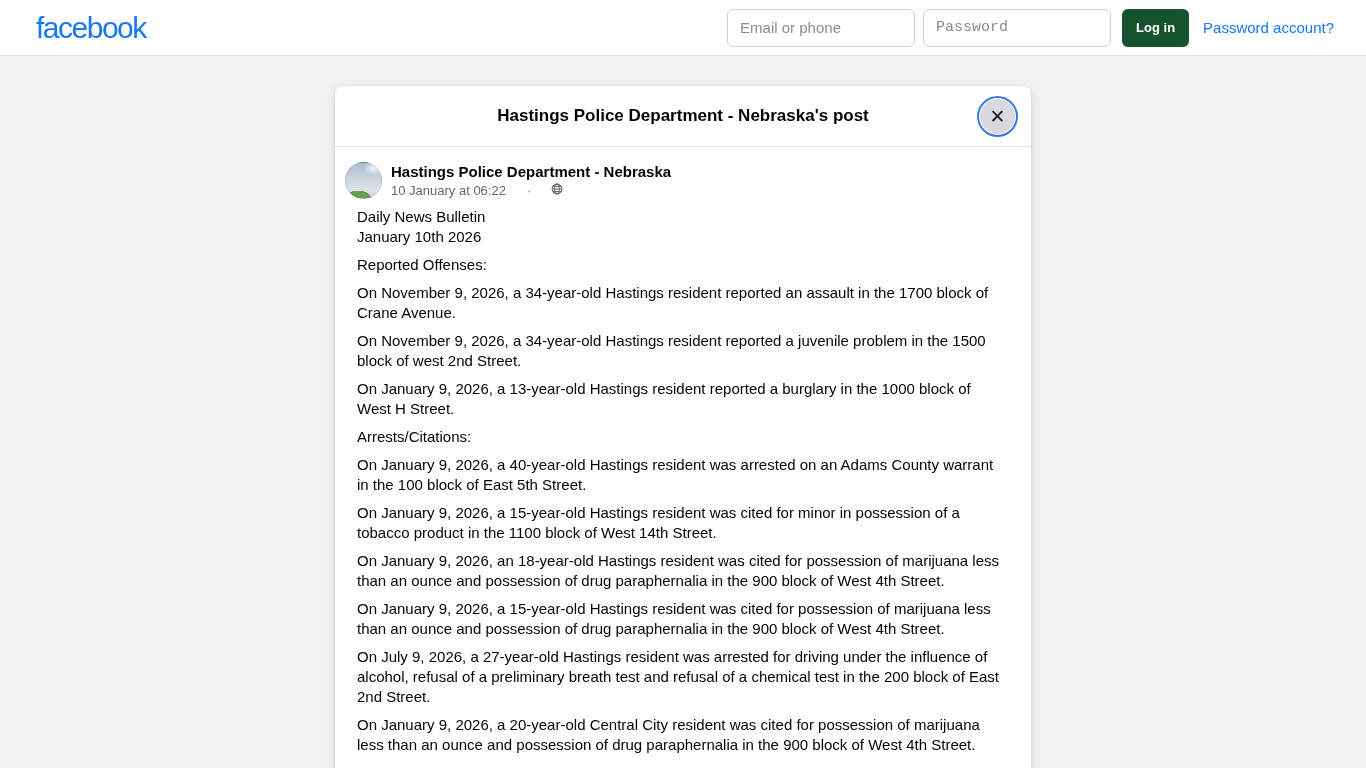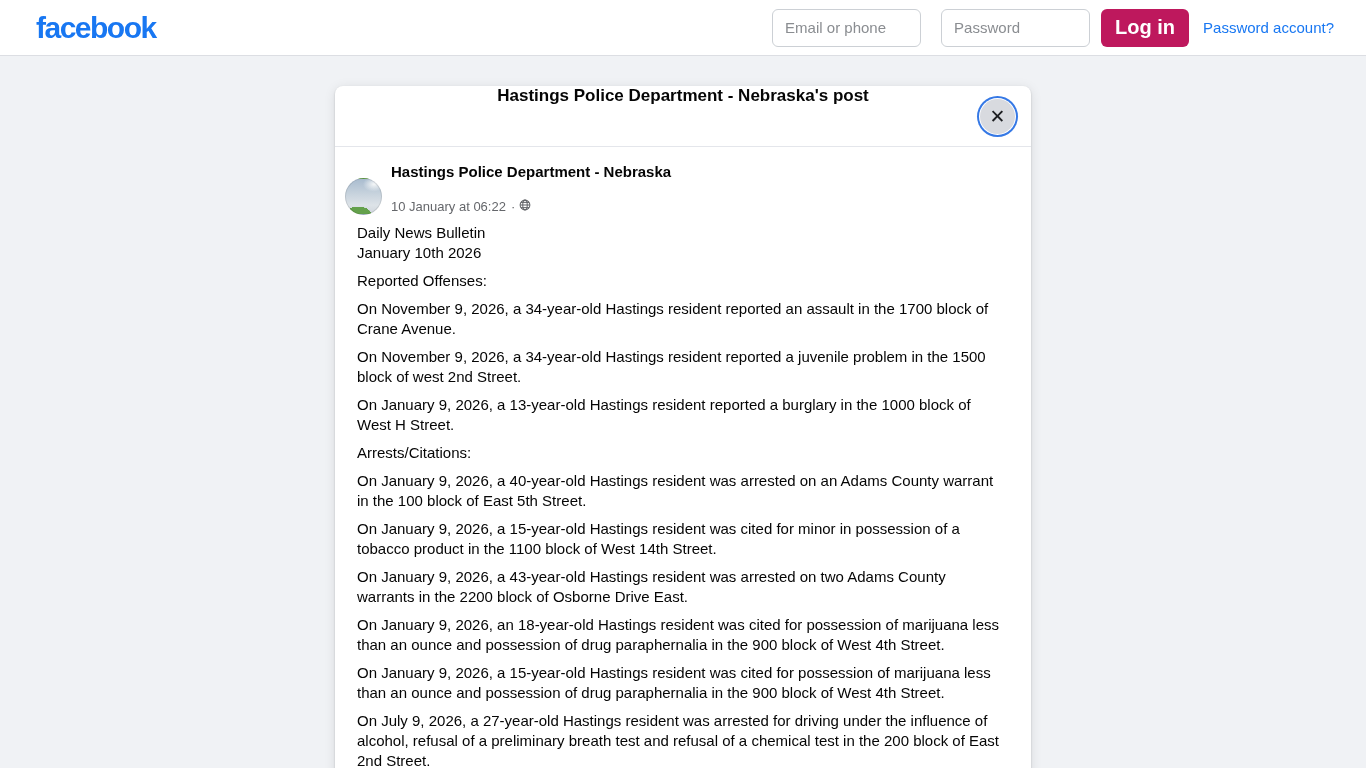--- a/index.html
+++ b/index.html
@@ -16,45 +16,45 @@
     position: absolute; top: 0; left: 0; right: 0;
     height: 56px;
     background: #ffffff;
     border-bottom: 1px solid #dcdee3;
     display: flex; align-items: center; justify-content: space-between;
     padding: 0 32px 0 36px;
     z-index: 10;
   }
   .logo {
     font-size: 30px;
-    font-weight: bold;
+    font-weight: normal;
     color: #1877f2;
     letter-spacing: -1.5px;
     cursor: pointer;
   }
   .login-group { display: flex; align-items: center; }
   .login-input {
-    width: 149px; height: 38px;
+    width: 188px; height: 38px;
     border: 1px solid #ccd0d5;
     border-radius: 6px;
     padding: 0 12px;
     font-size: 15px;
     font-family: "Liberation Sans", sans-serif;
     color: #1d4ed8;
     outline: none;
   }
   .login-input::placeholder { color: #8a8d91; }
-  .login-input + .login-input { margin-left: 20px; }
+  .login-input + .login-input { margin-left: 8px; font-family: Liberation Mono, monospace; }
   .login-btn {
     margin-left: 11px;
     height: 38px;
     padding: 0 14px;
-    background: #be185d;
+    background: #14532d;
     color: #ffffff;
-    font-size: 20px;
+    font-size: 13px;
     font-weight: bold;
     font-family: "Liberation Sans", sans-serif;
     border: none;
     border-radius: 6px;
     cursor: pointer;
   }
   .forgot-link {
     margin-left: 14px;
     color: #1877f2;
     font-size: 15px;
@@ -69,21 +69,21 @@
     width: 696px;
     height: 900px; 
     background: #ffffff;
     border-radius: 8px;
     box-shadow: 0 1px 2px rgba(0,0,0,.2), 0 2px 12px rgba(0,0,0,.1);
   }
   .dialog-header {
     position: relative;
     height: 61px;
     border-bottom: 1px solid #e4e6eb;
-    display: flex; justify-content: center;
+    display: flex; align-items: center; justify-content: center;
   }
   .dialog-title {
     font-size: 17px;
     font-weight: bold;
     color: #050505;
   }
   .close-btn {
     position: absolute;
     right: 16px; top: 13px;
     width: 35px; height: 35px;
@@ -94,21 +94,21 @@
     display: flex; align-items: center; justify-content: center;
     font-size: 19px;
     color: #1c1e21;
     box-shadow: 0 0 0 1px #ffffff, 0 0 0 3px #3578e5;
     font-family: "Liberation Sans", sans-serif;
   }
 
   
   .post-header {
     display: flex;
-    align-items: flex-end;
+    align-items: center;
     padding: 14px 12px 0 10px;
   }
   .avatar {
     width: 37px; height: 37px;
     border-radius: 50%;
     flex: 0 0 auto;
     border: 1px solid rgba(0,0,0,.1);
     background:
       radial-gradient(ellipse 60% 35% at 35% 100%, #64a14c 0%, #64a14c 60%, rgba(100,161,76,0) 61%),
       radial-gradient(ellipse 45% 30% at 80% 15%, #f5f7f8 0%, rgba(245,247,248,0) 70%),
@@ -118,24 +118,25 @@
   .post-meta { margin-left: 9px; padding-top: 1px; }
   .page-name {
     font-size: 15px;
     font-weight: bold;
     color: #050505;
     line-height: 19px;
     cursor: pointer;
   }
   .timestamp-row {
     display: flex; align-items: center;
-    margin-top: 18px;
+    margin-top: 2px;
     font-size: 13px;
     color: #65676b;
     line-height: 16px;
+    gap: 16px;
   }
   .timestamp-row .dot { margin: 0 4px 0 5px; }
   .globe { display: inline-block; }
 
   .post-body {
     padding: 8px 14px 0 10px;
     font-size: 15px;
     line-height: 20px;
     color: #050505;
   }
@@ -189,19 +190,18 @@
   <div class="post-body">
       <p>Daily News Bulletin
 January 10th 2026</p>
       <p>Reported Offenses:</p>
       <p>On November 9, 2026, a 34-year-old Hastings resident reported an assault in the 1700 block of Crane Avenue.</p>
       <p>On November 9, 2026, a 34-year-old Hastings resident reported a juvenile problem in the 1500 block of west 2nd Street.</p>
       <p>On January 9, 2026, a 13-year-old Hastings resident reported a burglary in the 1000 block of West H Street.</p>
       <p>Arrests/Citations:</p>
       <p>On January 9, 2026, a 40-year-old Hastings resident was arrested on an Adams County warrant in the 100 block of East 5th Street.</p>
       <p>On January 9, 2026, a 15-year-old Hastings resident was cited for minor in possession of a tobacco product in the 1100 block of West 14th Street.</p>
-      <p>On January 9, 2026, a 43-year-old Hastings resident was arrested on two Adams County warrants in the 2200 block of Osborne Drive East.</p>
       <p>On January 9, 2026, an 18-year-old Hastings resident was cited for possession of marijuana less than an ounce and possession of drug paraphernalia in the 900 block of West 4th Street.</p>
       <p>On January 9, 2026, a 15-year-old Hastings resident was cited for possession of marijuana less than an ounce and possession of drug paraphernalia in the 900 block of West 4th Street.</p>
       <p>On July 9, 2026, a 27-year-old Hastings resident was arrested for driving under the influence of alcohol, refusal of a preliminary breath test and refusal of a chemical test in the 200 block of East 2nd Street.</p>
       <p>On January 9, 2026, a 20-year-old Central City resident was cited for possession of marijuana less than an ounce and possession of drug paraphernalia in the 900 block of West 4th Street.</p>
     </div>
 </div>
 
 </body></html>

